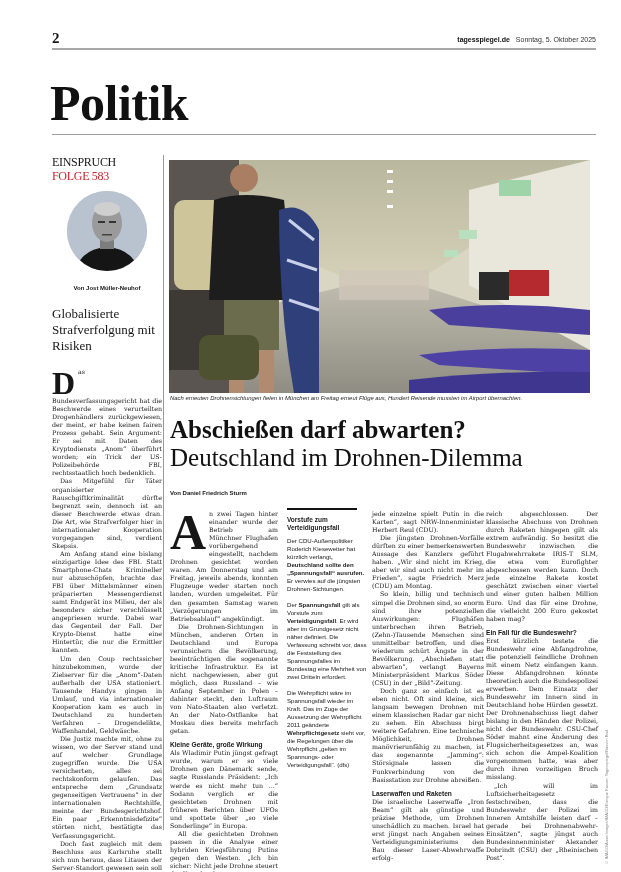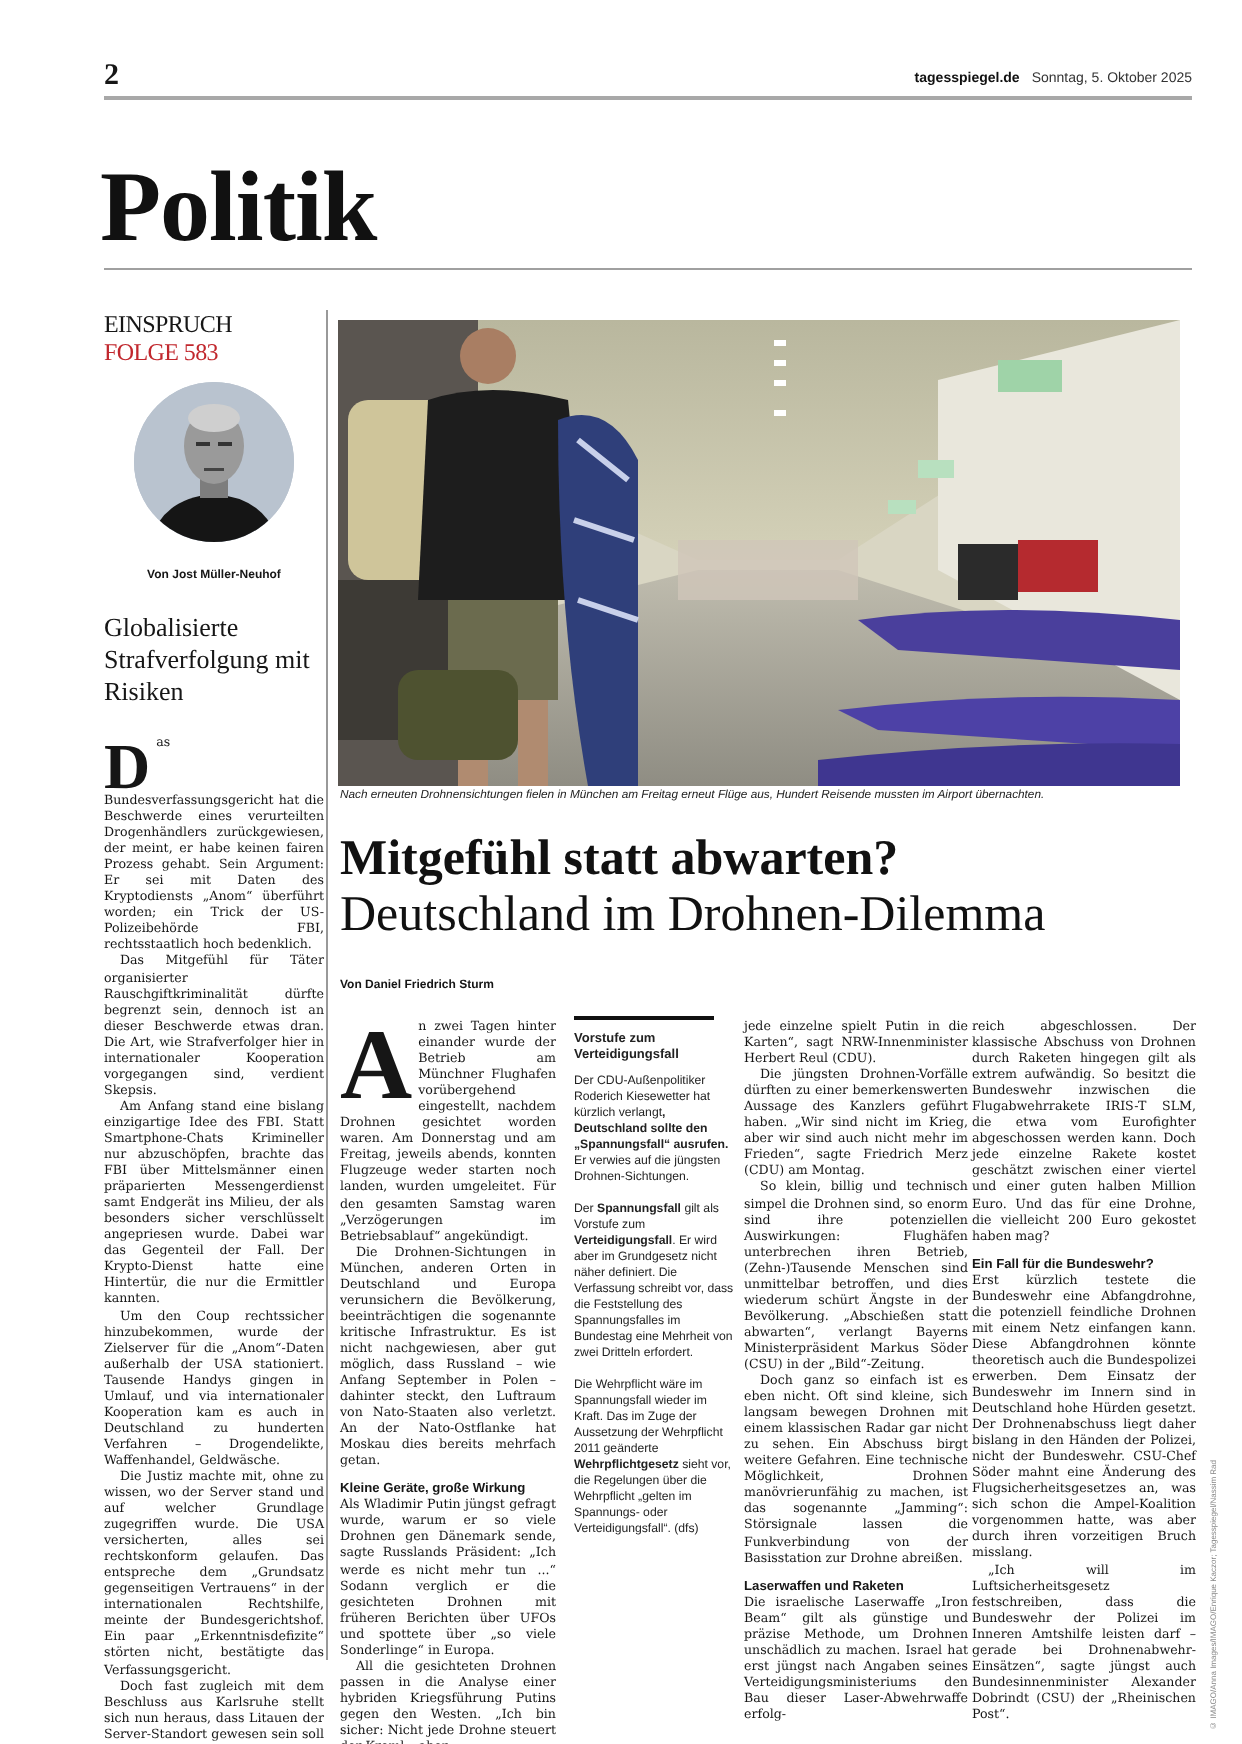--- a/index.html
+++ b/index.html
@@ -111,21 +111,21 @@
     <rect x="55" y="140" width="55" height="50" fill="#6b6b4e"></rect>
     <rect x="60" y="190" width="15" height="43" fill="#b08b70"></rect>
     <rect x="90" y="190" width="15" height="43" fill="#b08b70"></rect>
     <path d="M110 50 Q135 40 150 70 L150 233 L125 233 Q110 150 110 50 Z" fill="#2f3f7a"></path>
     <path d="M120 60 L145 80 M118 100 L148 110 M120 140 L150 150" stroke="#c8d0ea" stroke-width="3"></path>
     <rect x="30" y="175" width="60" height="45" rx="10" fill="#4e5230"></rect>
   </svg>
 </div>
 <div class="abs caption">Nach erneuten Drohnensichtungen fielen in München am Freitag erneut Flüge aus, Hundert Reisende mussten im Airport übernachten.</div>
 
-<div class="abs headline1">Mitgefühl statt abwarten?</div>
+<div class="abs headline1">Abschießen darf abwarten?</div>
 <div class="abs headline2">Deutschland im Drohnen-Dilemma</div>
 <div class="abs byline-main">Von Daniel Friedrich Sturm</div>
 
 <div class="abs col" style="left:170px; top:510px; width:108px;">
   <p class="first"><span class="dropcap big">A</span><span>n zwei Tagen hinter einander wurde der Betrieb am Münchner Flughafen vorübergehend eingestellt, nachdem Drohnen gesichtet worden waren. Am Donnerstag und am Freitag, jeweils abends, konnten Flugzeuge weder starten noch landen, wurden umgeleitet. Für den gesamten Samstag waren „Verzögerungen im Betriebsablauf“ angekündigt.</span></p>
   <p>Die Drohnen-Sichtungen in München, anderen Orten in Deutschland und Europa verunsichern die Bevölkerung, beeinträchtigen die sogenannte kritische Infrastruktur. Es ist nicht nachgewiesen, aber gut möglich, dass Russland – wie Anfang September in Polen – dahinter steckt, den Luftraum von Nato-Staaten also verletzt. An der Nato-Ostflanke hat Moskau dies bereits mehrfach getan.</p>
   <h4>Kleine Geräte, große Wirkung</h4>
   <p class="first">Als Wladimir Putin jüngst gefragt wurde, warum er so viele Drohnen gen Dänemark sende, sagte Russlands Präsident: „Ich werde es nicht mehr tun ...“ Sodann verglich er die gesichteten Drohnen mit früheren Berichten über UFOs und spottete über „so viele Sonderlinge“ in Europa.</p>
   <p>All die gesichteten Drohnen passen in die Analyse einer hybriden Kriegsführung Putins gegen den Westen. „Ich bin sicher: Nicht jede Drohne steuert der Kreml – aber</p>
 </div>

